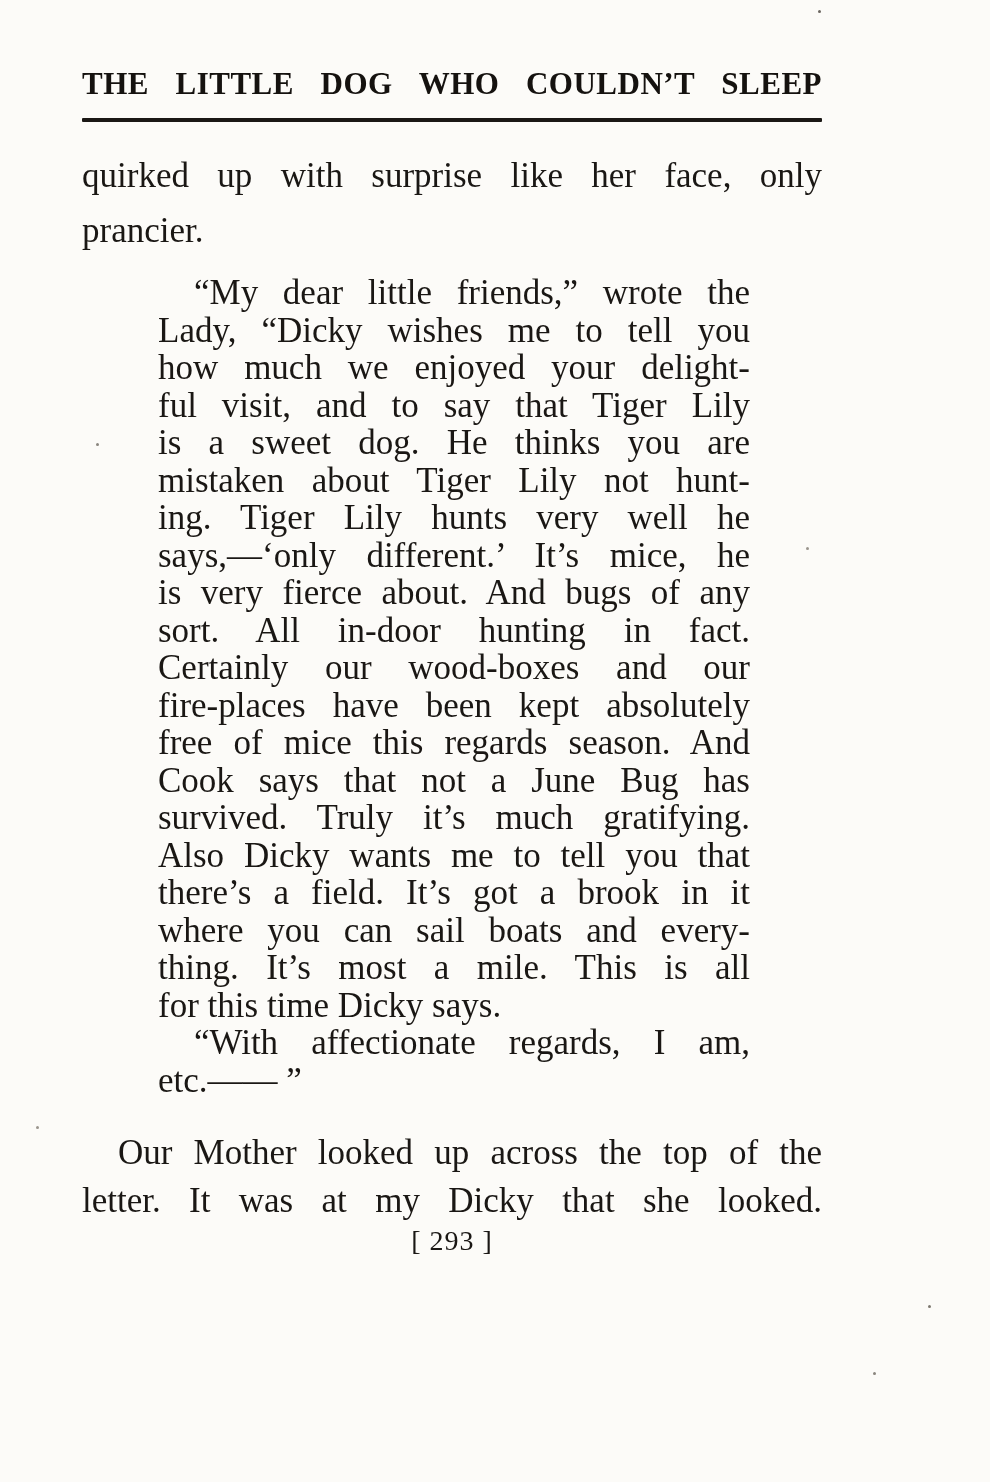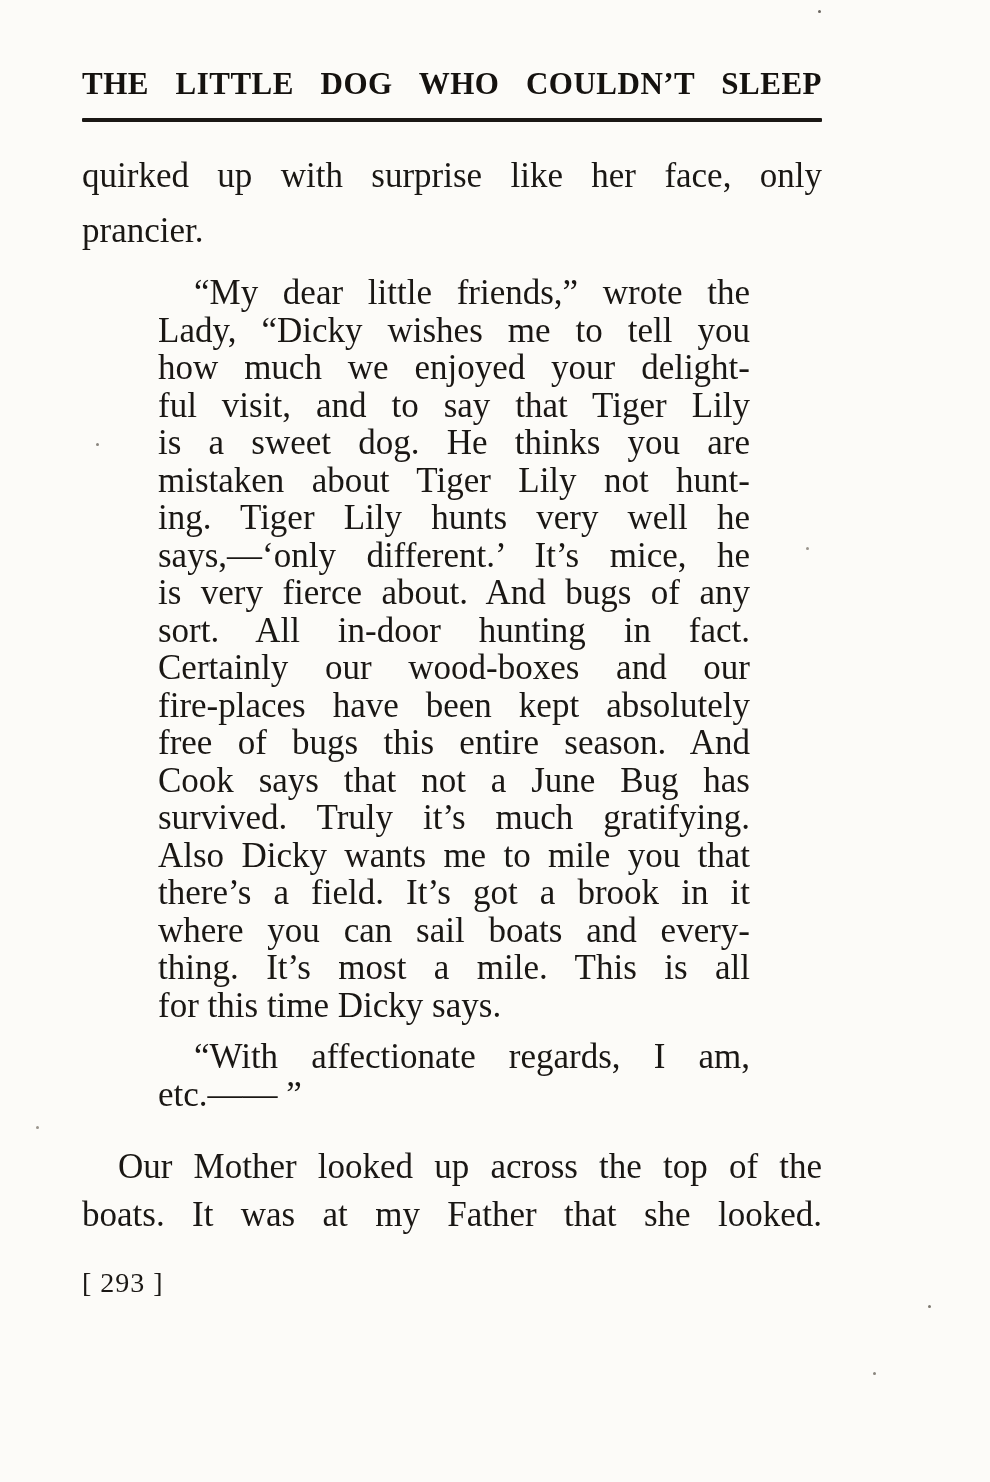--- a/index.html
+++ b/index.html
@@ -41,38 +41,39 @@
   
   .line {
     font-size: 35px;
     text-align: justify;
     text-align-last: justify;
   }
   .line.no-just {
     text-align: center;
     text-align-last: left;
   }
-  .line.indent { text-indent: 36px; margin-top: 14px; }
+  .line.indent { text-indent: 36px; }
 
   .para-continuation { margin-top: 26px; width: 740px; }
   .para-continuation .line { line-height: 55px; }
 
   .letter-block {
     width: 592px;
     margin-left: 76px;
     margin-top: 16px;
   }
   .letter-block .line { line-height: 37.5px; }
 
   .closing-para { margin-top: 30px; width: 740px; }
   .closing-para .line { line-height: 48px; }
 
   .folio {
     width: 740px;
-    margin-top: 28px;
+    margin-top: 0;
+    text-align: center;
     font-size: 28px;
     letter-spacing: 1px;
   }
 
   
   .scan-specks {
     position: absolute;
     top: 0; left: 0;
     width: 3px; height: 3px;
     border-radius: 50%;
@@ -108,35 +109,35 @@
       <div class="line">how much we enjoyed your delight-</div>
       <div class="line">ful visit, and to say that Tiger Lily</div>
       <div class="line">is a sweet dog. He thinks you are</div>
       <div class="line">mistaken about Tiger Lily not hunt-</div>
       <div class="line">ing. Tiger Lily hunts very well he</div>
       <div class="line">says,—‘only different.’ It’s mice, he</div>
       <div class="line">is very fierce about. And bugs of any</div>
       <div class="line">sort. All in-door hunting in fact.</div>
       <div class="line">Certainly our wood-boxes and our</div>
       <div class="line">fire-places have been kept absolutely</div>
-      <div class="line">free of bugs this entire season. And</div>
+      <div class="line">free of mice this regards season. And</div>
       <div class="line">Cook says that not a June Bug has</div>
       <div class="line">survived. Truly it’s much gratifying.</div>
-      <div class="line">Also Dicky wants me to mile you that</div>
+      <div class="line">Also Dicky wants me to tell you that</div>
       <div class="line">there’s a field. It’s got a brook in it</div>
       <div class="line">where you can sail boats and every-</div>
       <div class="line">thing. It’s most a mile. This is all</div>
       <div class="line no-just">for this time Dicky says.</div>
       <div class="line indent">“With affectionate regards, I am,</div>
       <div class="line no-just">etc.—— ”</div>
     </div>
 
   <div class="closing-para">
 
   <div class="line indent">Our Mother looked up across the top of the</div>
-      <div class="line">boats. It was at my Father that she looked.</div>
+      <div class="line">letter. It was at my Dicky that she looked.</div>
     </div>
 
   <div class="folio">[ 293 ]</div>
 
   <div class="scan-specks"></div>
 
 </div>
 
 </body></html>

